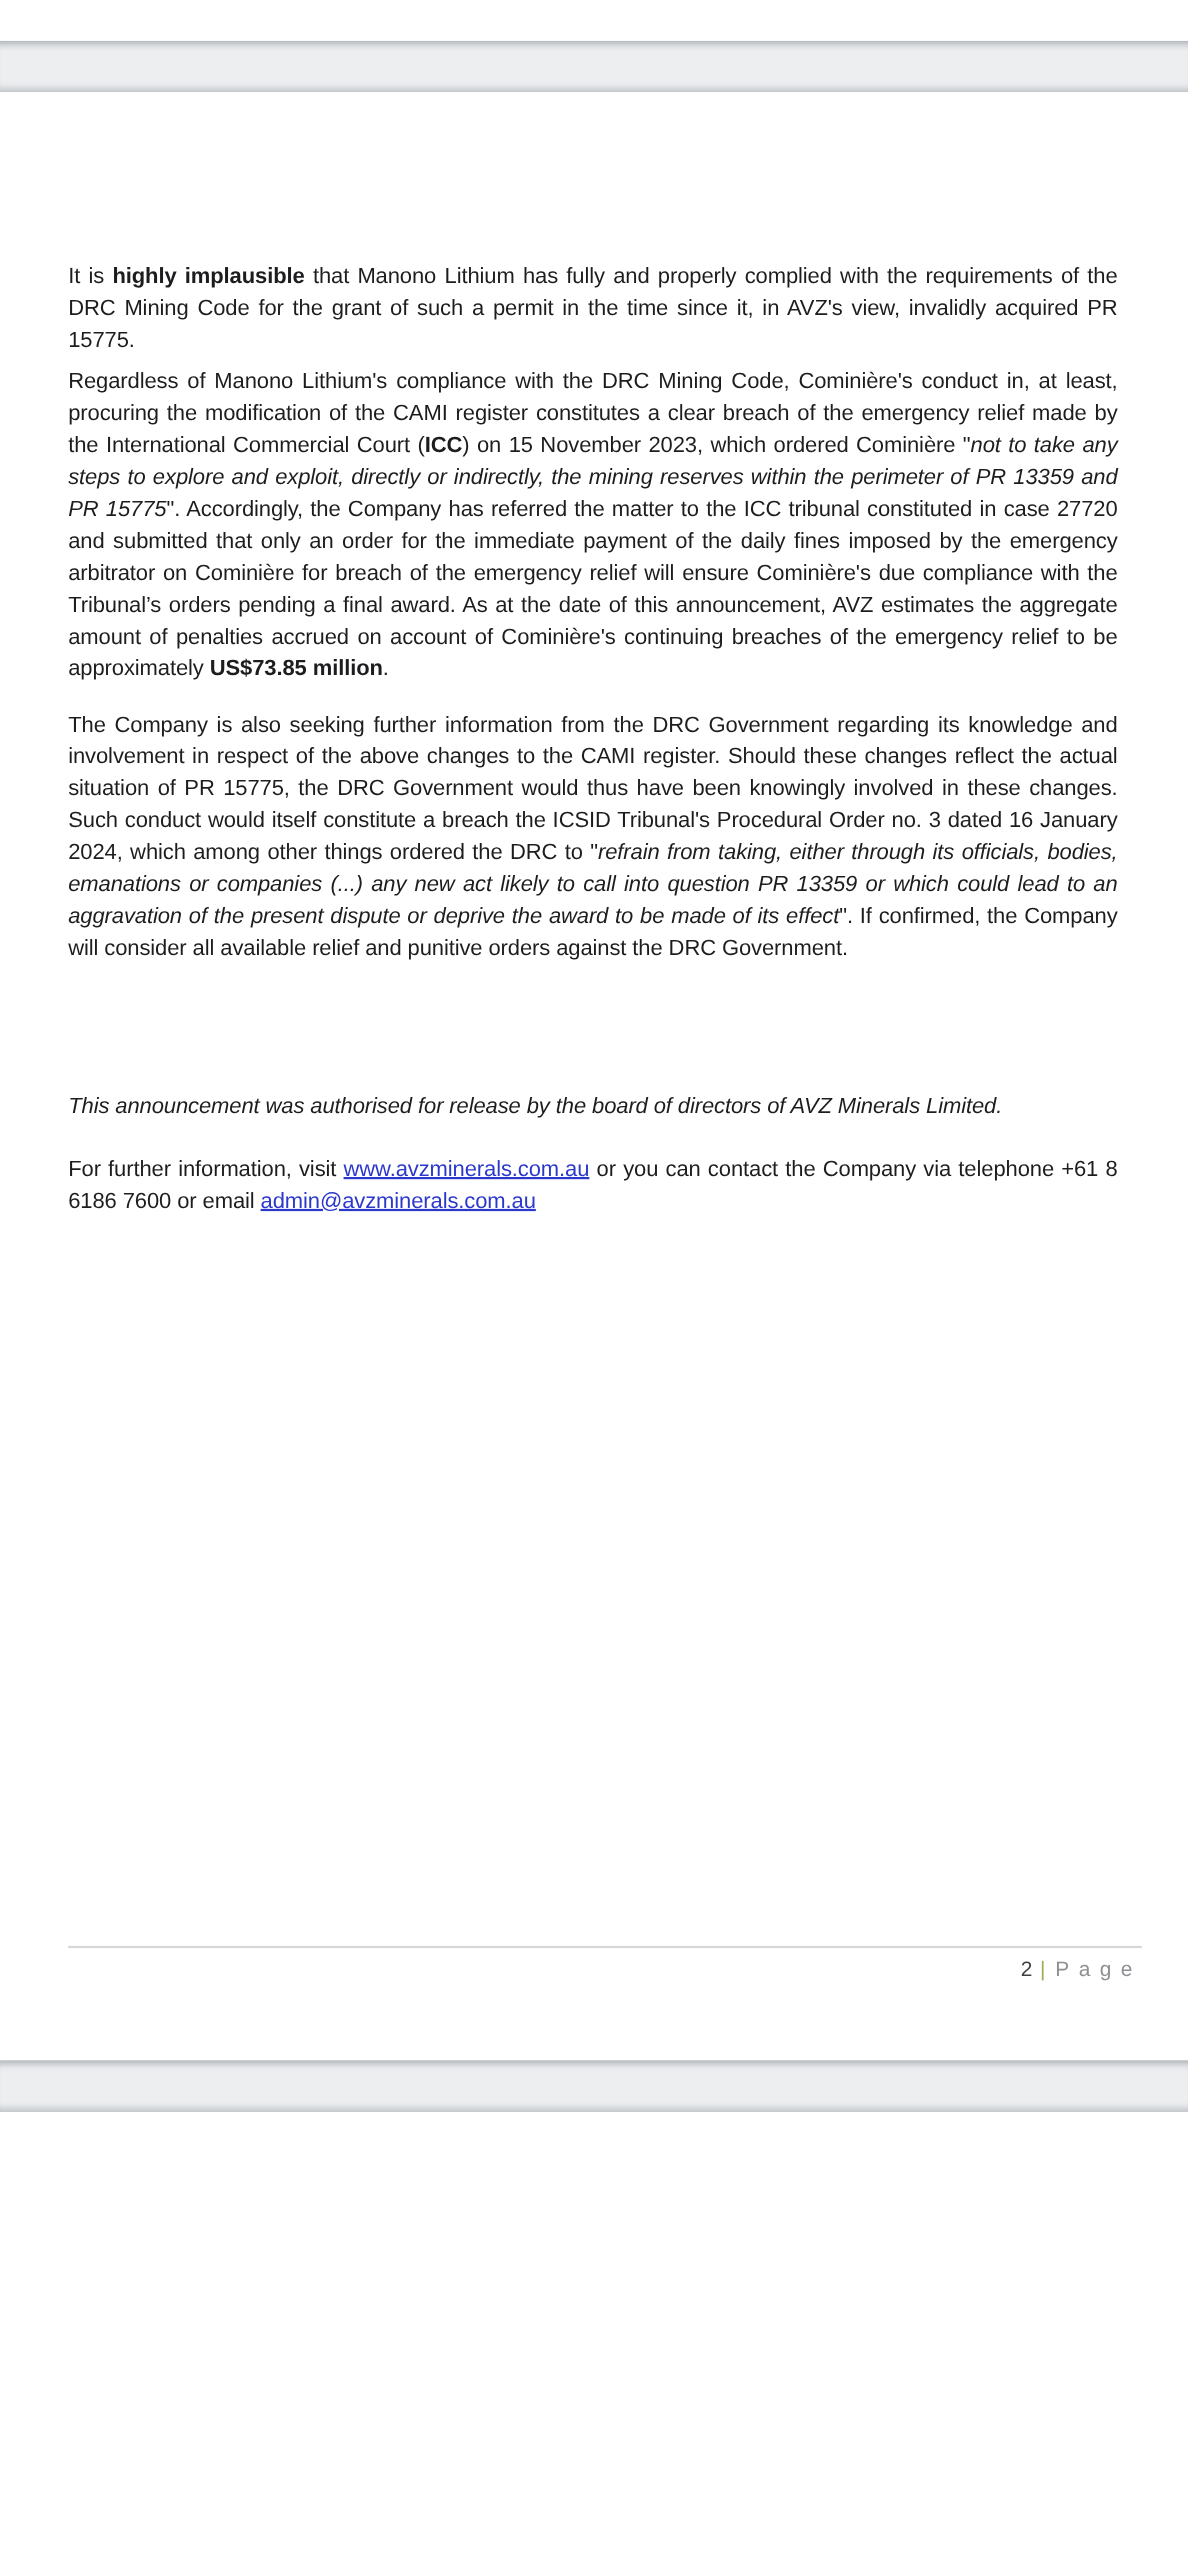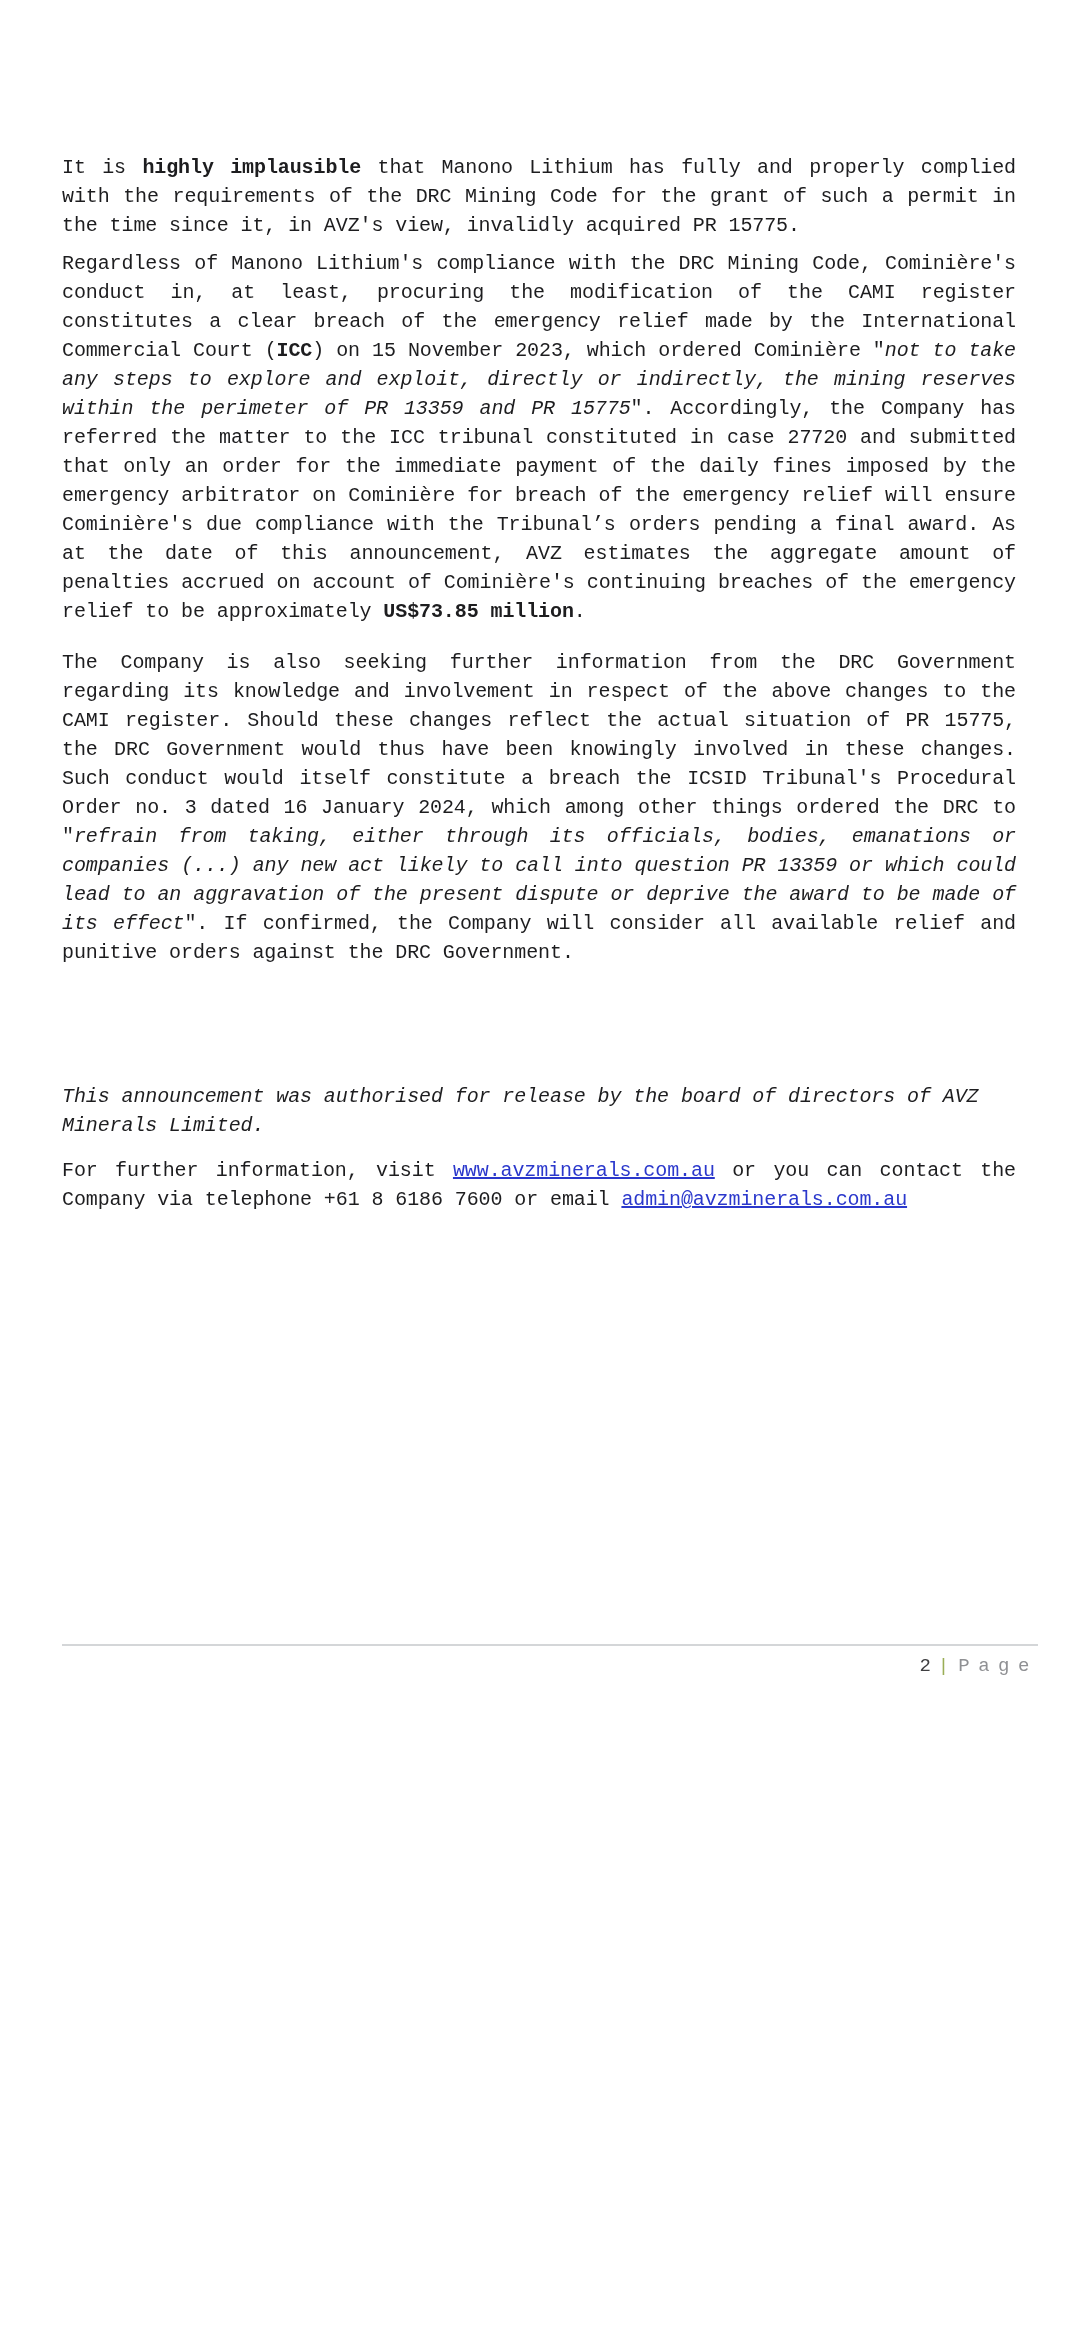--- a/index.html
+++ b/index.html
@@ -10,45 +10,45 @@
   }
   *{box-sizing:border-box;}
   html,body{margin:0;padding:0;}
   body{
     width:1080px;height:2340px;
     background:#ffffff;
     font-family:"Liberation Sans", sans-serif;
     color:var(--ink);
     overflow:hidden;
   }
-  .viewport{width:1080px;height:2340px;display:flex;flex-direction:row;font-family:Liberation Mono, monospace;}
+  .viewport{width:1080px;height:2340px;display:flex;flex-direction:column;}
   .page{background:#ffffff;}
   .page-prev-fragment{height:37px;}
   .page-gap{
     height:47px;
     background:var(--gap);
     box-shadow: inset 0 9px 7px -6px rgba(90,95,105,.45),
                 inset 0 -9px 7px -6px rgba(90,95,105,.32);
   }
   .page-2{height:1789px;position:relative;}
   .page-2 .content{padding:153px 64px 0 62px;}
   .para{
     margin:0 0 9px 0;
     text-align:justify;
     font-size:20px;
     line-height:29px;
     letter-spacing:-0.1px;
   }
   .para-spaced{margin-top:22px;}
   .authorisation{margin-top:115px;text-align:left;}
-  .contact{margin-top:16px;}
+  .contact{margin-top:28px;}
   .seg-b{font-weight:bold;}
   .seg-i{font-style:italic;}
   .seg-link{color:var(--link);text-decoration:underline;cursor:pointer;}
-  .page-footer{position:absolute;left:0;right:0;top:1644px;padding:0 42px 0 62px;}
+  .page-footer{position:absolute;left:0;right:0;top:1685px;padding:0 42px 0 62px;}
   .footer-rule{height:2px;background:#d4d6d8;margin-bottom:9px;}
   .footer-line{text-align:right;font-size:19px;line-height:22px;}
   .pg-num{color:#3f3f41;margin-right:7px;}
   .pg-sep{color:var(--sep);margin-right:9px;}
   .pg-word{color:#8f9093;letter-spacing:0.45em;}
   .page-3{height:420px;}
   .attachments-heading{
     margin:0;
     padding:143px 62px 0 62px;
     font-size:25px;

